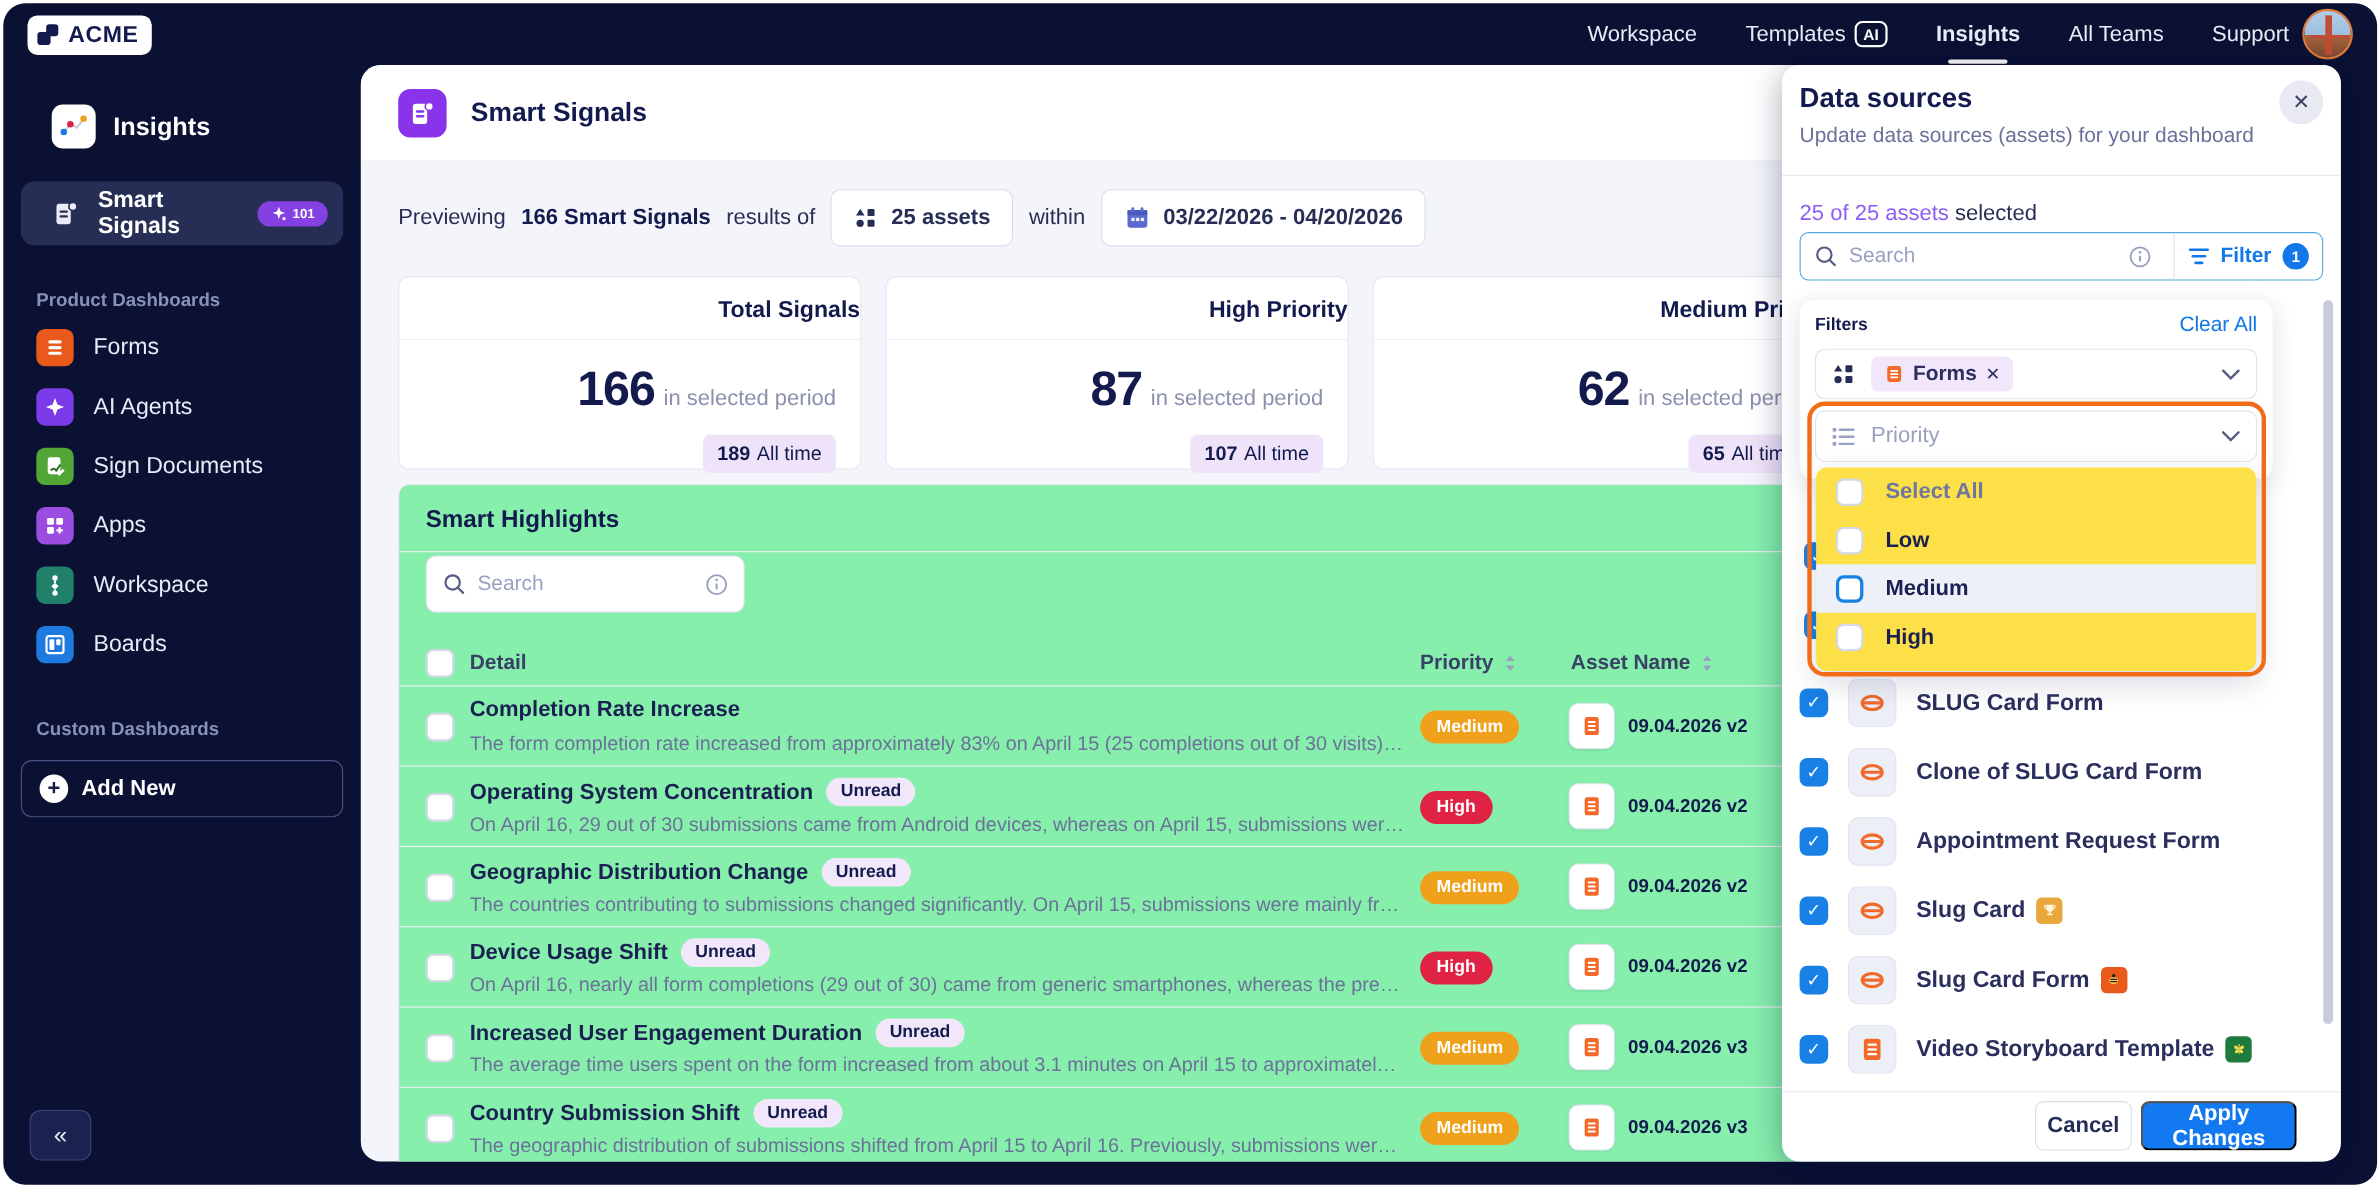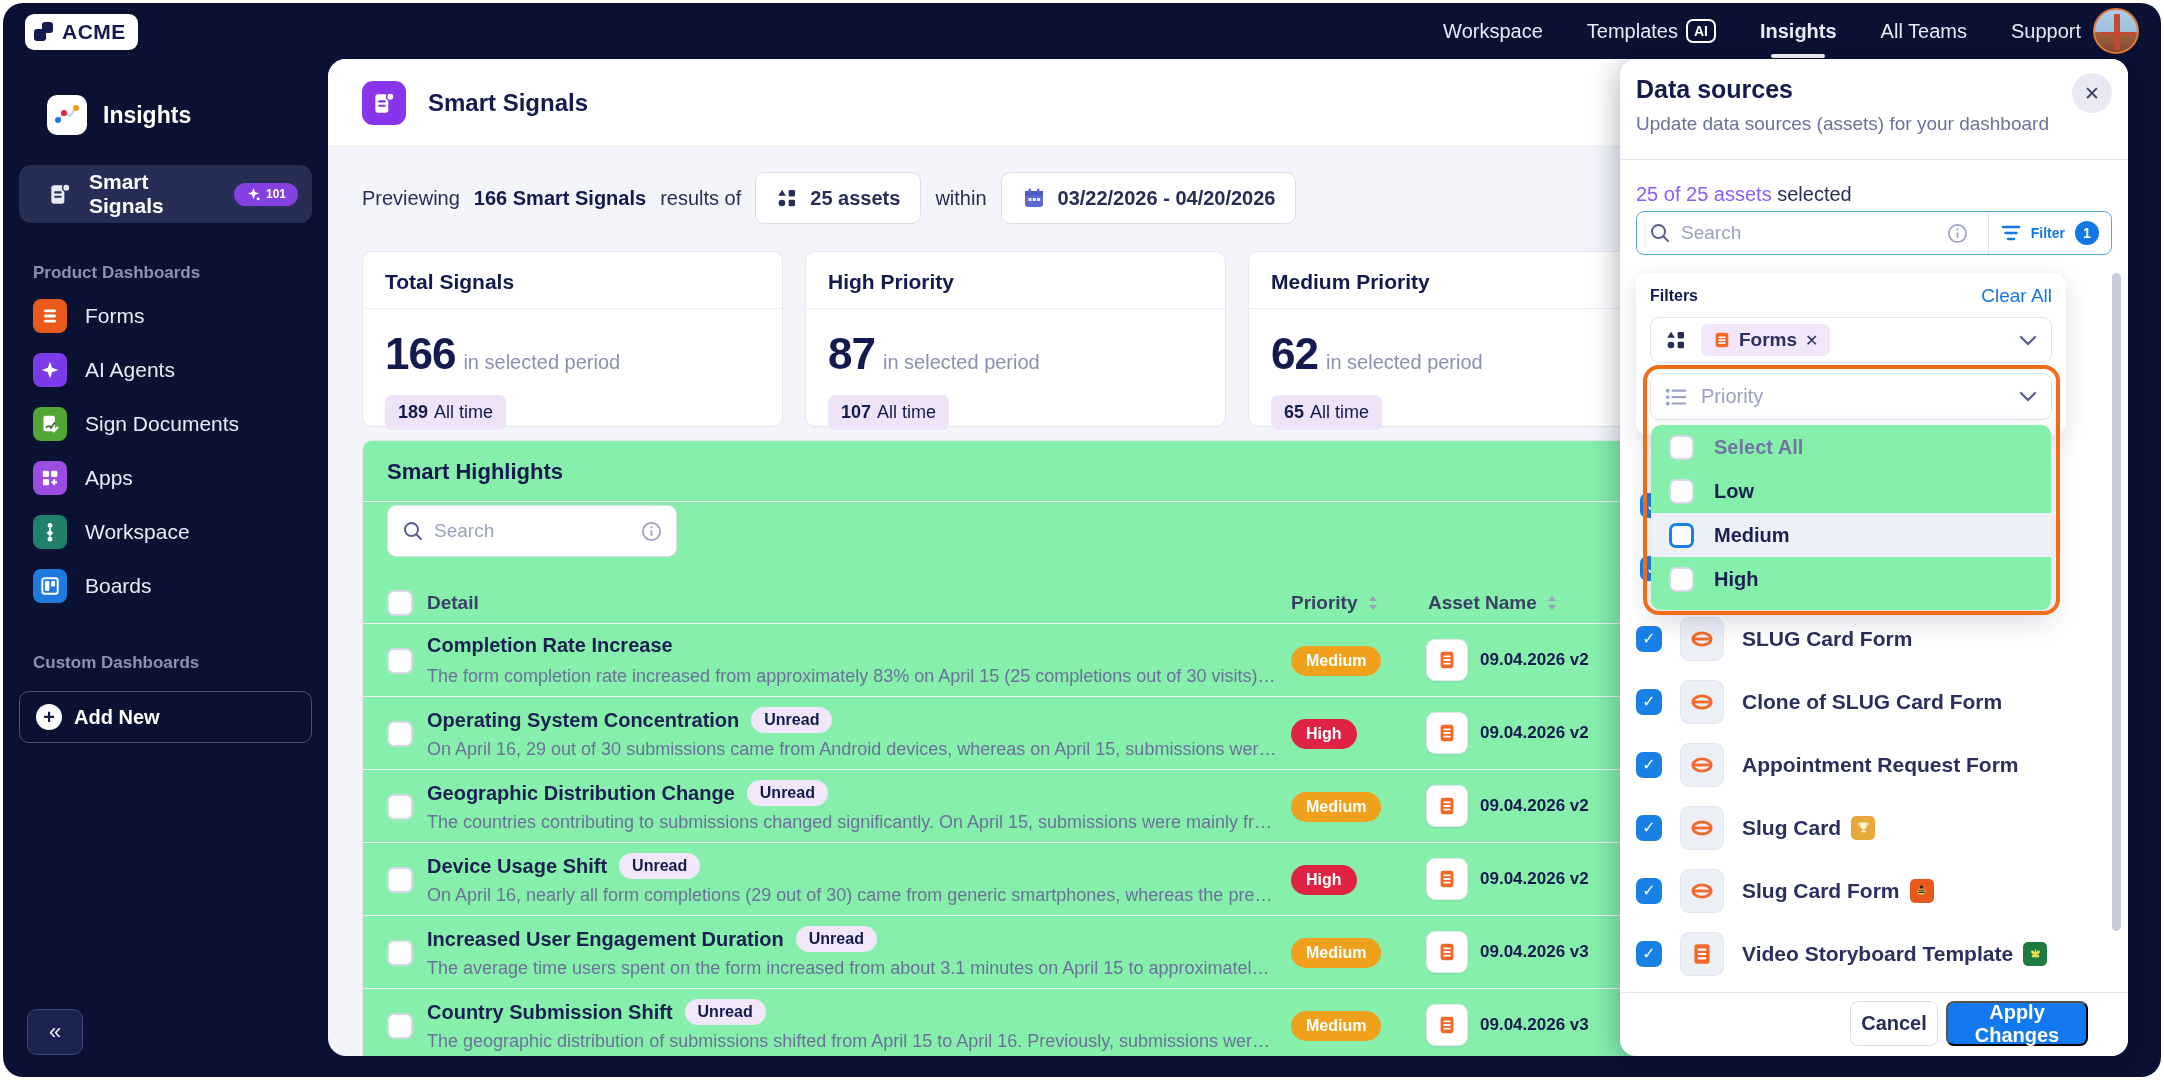--- a/index.html
+++ b/index.html
@@ -42,21 +42,21 @@
 
   
   .maincard { position:absolute; left:325px; top:56px; width:1800px; height:997px; background:#F3F5FA; border-radius:18px; overflow:hidden; }
   .main-header { position:absolute; left:0; top:0; right:0; height:88px; background:#fff; border-bottom:1px solid #E7EAF3; display:flex; align-items:center; gap:22px; padding-left:34px; }
   .main-header-tile { width:44px; height:44px; background:#8933EA; border-radius:11px; display:flex; align-items:center; justify-content:center; }
   .main-title { font-size:24px; font-weight:700; color:#121A4E; }
   .preview-row { position:absolute; left:34px; top:110px; height:58px; display:flex; align-items:center; gap:14px; color:#272E55; font-size:20px; }
   .preview-row b { color:#121A4E; font-weight:700; }
   .chip-btn { display:flex; align-items:center; gap:12px; background:#fff; border:1.5px solid #D9DEEA; border-radius:9px; height:52px; padding:0 20px; font-size:20px; font-weight:600; color:#272E55; cursor:pointer; }
 
-  .stats-row { position:absolute; left:34px; top:192px; display:flex; gap:22px; }
+  .stats-row { position:absolute; left:34px; top:192px; display:flex; gap:22px;text-align:right; }
   .stat-card { width:421px; height:176px; background:#fff; border:1px solid #E3E7F0; border-radius:10px; }
   .stat-title { font-size:21px; font-weight:700; color:#121A4E; padding:18px 0 14px 22px; border-bottom:1px solid #EDEFF5; }
   .stat-body { padding:20px 22px 0 22px; }
   .stat-number { font-size:44px; font-weight:800; color:#121A4E; letter-spacing:-1px; }
   .stat-caption { font-size:20px; color:#8A90AE; margin-left:8px; }
   .stat-pill { display:inline-flex; margin-top:16px; background:#EFE3F9; border-radius:7px; padding:7px 13px; font-size:18px; color:#121A4E; gap:6px; }
   .stat-pill b { font-weight:700; }
 
   .hl-card { position:absolute; left:34px; top:381px; width:1740px; height:640px; background:#86efac; border:1px solid #E3E7F0; border-radius:10px 10px 0 0; overflow:hidden; }
   .hl-title { font-size:22px; font-weight:700; color:#121A4E; padding:18px 0 16px 24px; border-bottom:1px solid #EDEFF5; }
@@ -84,34 +84,34 @@
   
   .panel { position:absolute; left:1617px; top:56px; width:508px; height:997px; background:#fff; border-radius:16px; box-shadow:0 6px 30px rgba(4,10,50,.35); }
   .panel-title { position:absolute; left:16px; top:16px; font-size:25px; font-weight:800; color:#121A4E; }
   .panel-sub { position:absolute; left:16px; top:54px; font-size:19px; color:#6B7299; }
   .panel-close { position:absolute; right:16px; top:14px; width:40px; height:40px; border-radius:50%; background:#E9E9F4; color:#3A3F66; font-size:19px; display:flex; align-items:center; justify-content:center; cursor:pointer; }
   .panel-div { position:absolute; left:0; top:100px; right:0; height:1px; background:#E8EAF2; }
   .panel-selected { position:absolute; left:16px; top:124px; font-size:20px; color:#272E55; }
   .panel-selected b { font-weight:400; color:#8b5cf6; }
   .panel-search { position:absolute; left:16px; top:152px; width:476px; height:44px; border:1.8px solid #53A8E2; border-radius:8px; display:flex; align-items:center; padding-left:12px; }
   .ps-right { display:flex; align-items:center; gap:10px; border-left:1px solid #DCE0EC; height:100%; padding:0 12px; margin-left:10px; cursor:pointer; }
-  .filter-label { color:#1277E8; font-size:14px; font-weight:700; }
+  .filter-label { color:#1277E8; font-size:19px; font-weight:700; }
   .filter-count { width:24px; height:24px; border-radius:50%; background:#1277E8; color:#fff; font-size:14px; font-weight:700; display:flex; align-items:center; justify-content:center; }
 
   .filters-pop { position:absolute; left:16px; top:214px; width:430px; height:162px; background:#fff; border-radius:12px; box-shadow:0 6px 22px rgba(20,26,78,.14); z-index:5; }
   .filters-head { position:absolute; left:14px; right:14px; top:12px; display:flex; justify-content:space-between; align-items:center; }
   .filters-title { font-size:16px; font-weight:700; color:#121A4E; }
   .clear-all { font-size:19px; color:#1277E8; cursor:pointer; }
   .select-box { position:absolute; left:14px; top:44px; width:402px; height:46px; border:1.5px solid #DFE3EE; border-radius:9px; display:flex; align-items:center; padding:0 14px; gap:14px; cursor:pointer; background:#fff; }
   .type-chip { display:flex; align-items:center; gap:8px; background:#F2E6FA; border-radius:7px; height:32px; padding:0 12px; font-size:19px; font-weight:700; color:#2A2F5E; }
   .chip-x { font-size:16px; color:#2A2F5E; cursor:pointer; }
   .sb-spacer { flex:1; }
   .prio-trigger { position:absolute; left:14px; top:100px; width:402px; height:47px; border:1.5px solid #DFE3EE; border-radius:9px; display:flex; align-items:center; padding:0 14px; gap:14px; cursor:pointer; background:#fff; z-index:6; }
   .prio-placeholder { font-size:20px; color:#9AA1C0; flex:1; }
-  .prio-options { position:absolute; left:31px; top:366px; width:400px; height:185px; background:#86efac; border-radius:10px; box-shadow:0 10px 28px rgba(20,26,78,.18); z-index:6; overflow:hidden; }
+  .prio-options { position:absolute; left:31px; top:366px; width:400px; height:185px; background:#fde047; border-radius:10px; box-shadow:0 10px 28px rgba(20,26,78,.18); z-index:6; overflow:hidden; }
   .prio-row { height:44px; display:flex; align-items:center; gap:20px; padding-left:18px; cursor:pointer; }
   .prio-row.hl { background:#EEF0F7; }
   .prio-row .cb { width:25px; height:25px; }
   .cb.focus { border:3px solid #1980E5; }
   .prio-label { font-size:20px; font-weight:700; color:#1A2152; }
   .prio-label.muted { color:#6F76A0; font-weight:600; }
   .orange-outline { position:absolute; left:23px; top:306px; width:417px; height:250px; border:4px solid #F26B17; border-radius:16px; z-index:7; pointer-events:none; }
   .sliver-cb { position:absolute; left:20px; width:25px; height:25px; background:#1980E5; border-radius:7px; z-index:1; color:#fff; font-size:15px; font-weight:700; display:flex; align-items:center; justify-content:center; }
 
   .asset-list { position:absolute; left:16px; top:548px; right:16px; z-index:0; }

